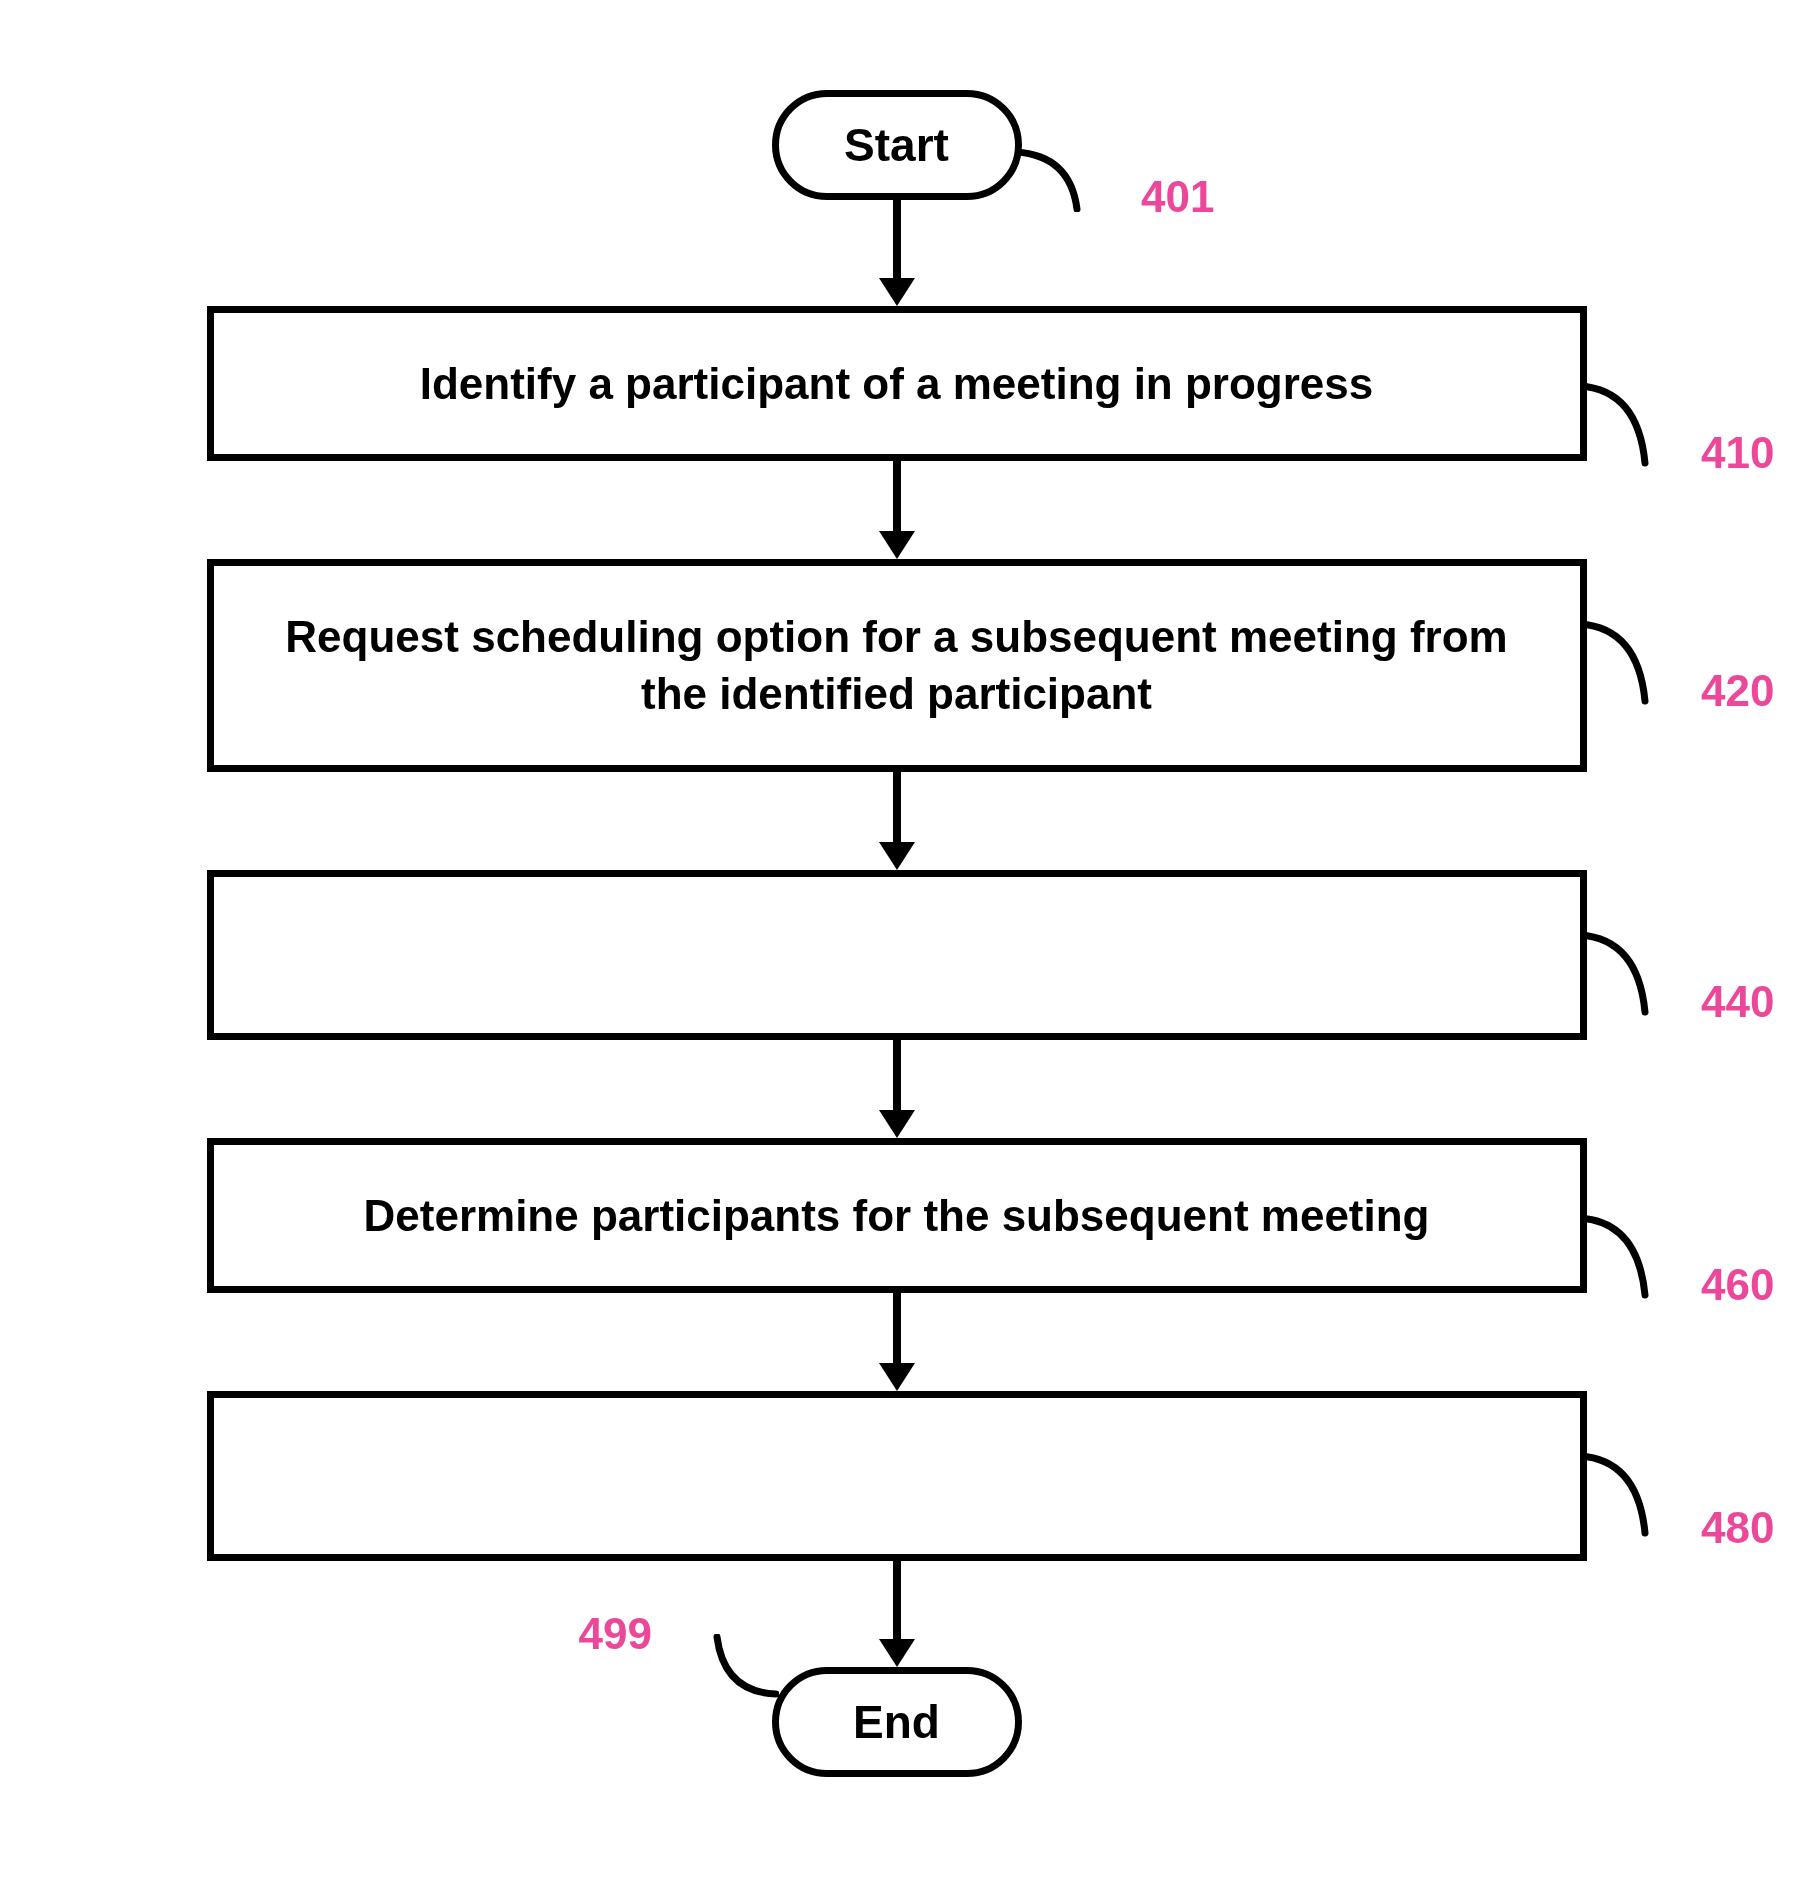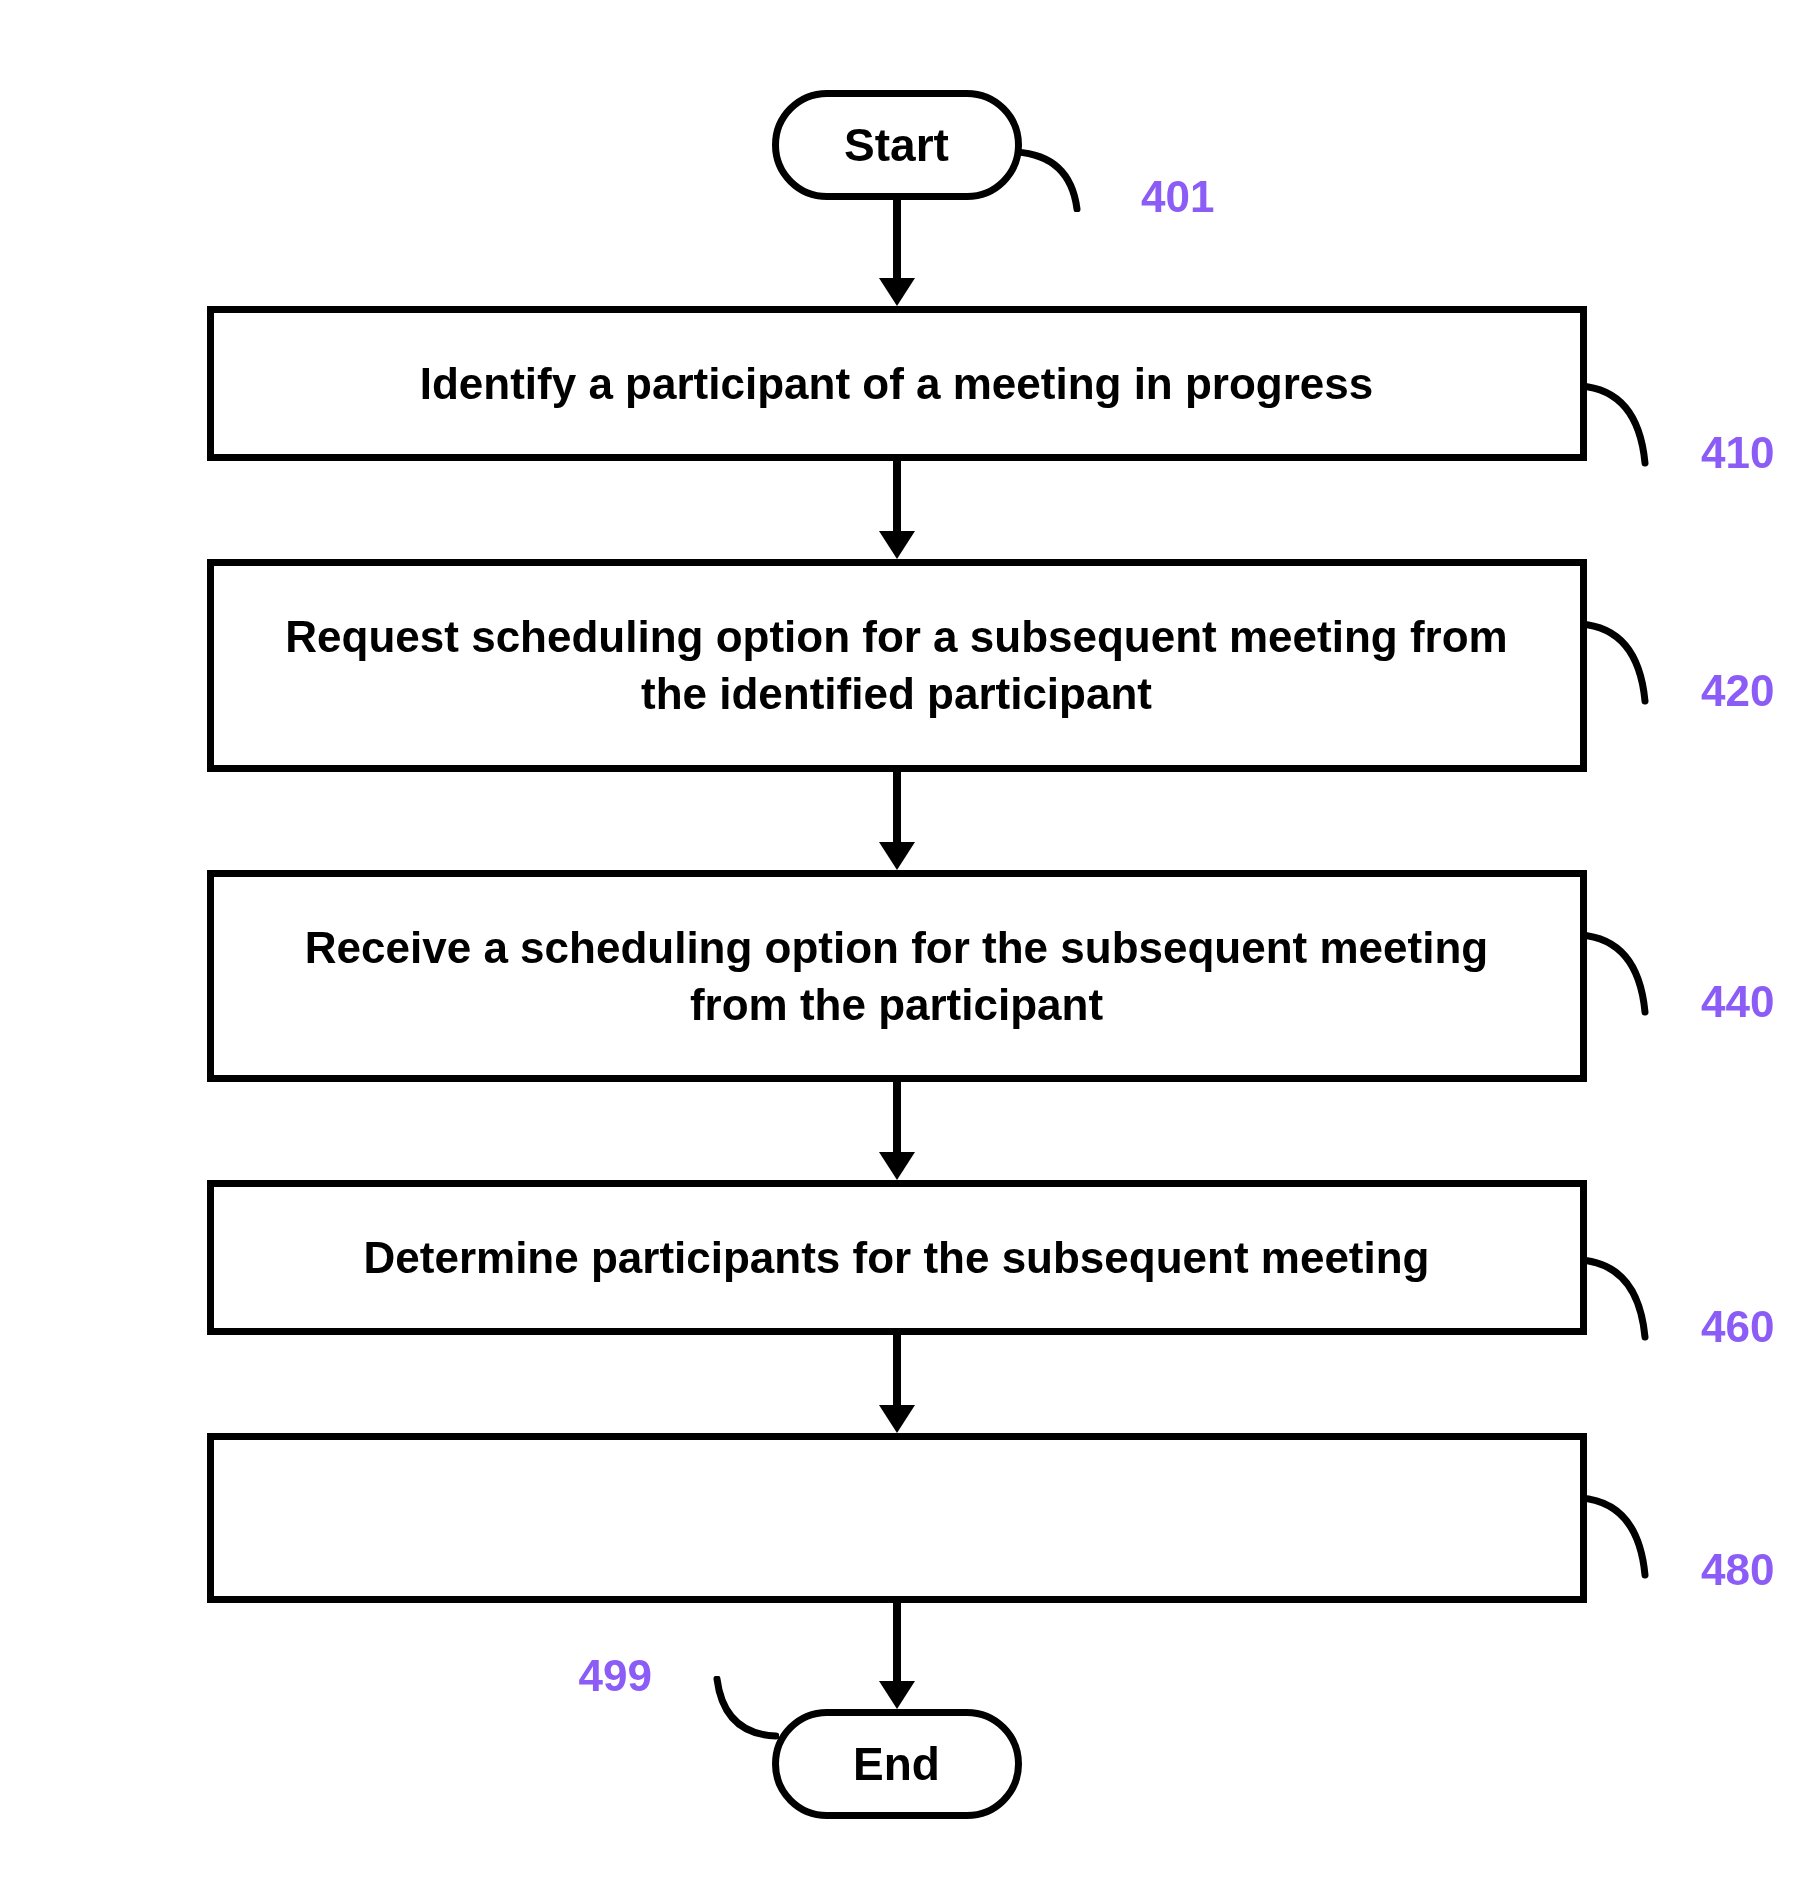--- a/index.html
+++ b/index.html
@@ -69,21 +69,21 @@
     width: 0;
     height: 0;
     border-left: 18px solid transparent;
     border-right: 18px solid transparent;
     border-top: 28px solid #000;
   }
   .ref-label {
     position: absolute;
     font-size: 44px;
     font-weight: bold;
-    color: #8b5cf6;
+    color: #ec4899;
   }
   .ref-curve {
     position: absolute;
   }
   .ref-curve svg {
     display: block;
   }
 </style>
 </head>
 <body>
@@ -132,21 +132,20 @@
       </div>
       <div class="ref-label" style="right:-195px; top:100px;">420</div>
     </div>
 
     <div class="arrow-down">
       <div class="shaft" style="height:70px;"></div>
       <div class="head"></div>
     </div>
 
     <div class="process-box" style="min-height:170px;">
-      <span>Receive a scheduling option for the subsequent meeting from the participant</span>
       <div class="ref-curve" style="right:-98px; top:40px;">
         <svg width="98" height="100">
             <path d="M 0 18 Q 58 22 65 95" stroke="#000" stroke-width="7" fill="none" stroke-linecap="round"></path>
           </svg>
       </div>
       <div class="ref-label" style="right:-195px; top:100px;">440</div>
     </div>
 
     <div class="arrow-down">
       <div class="shaft" style="height:70px;"></div>

